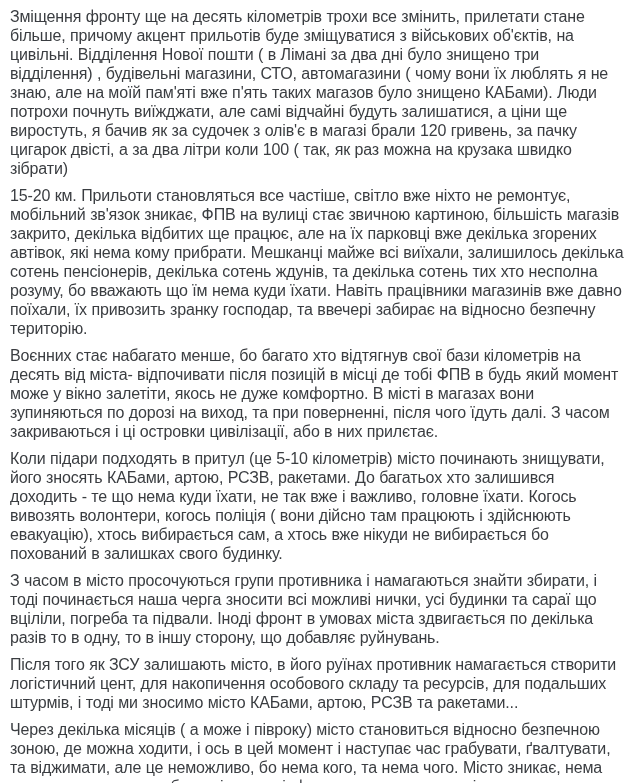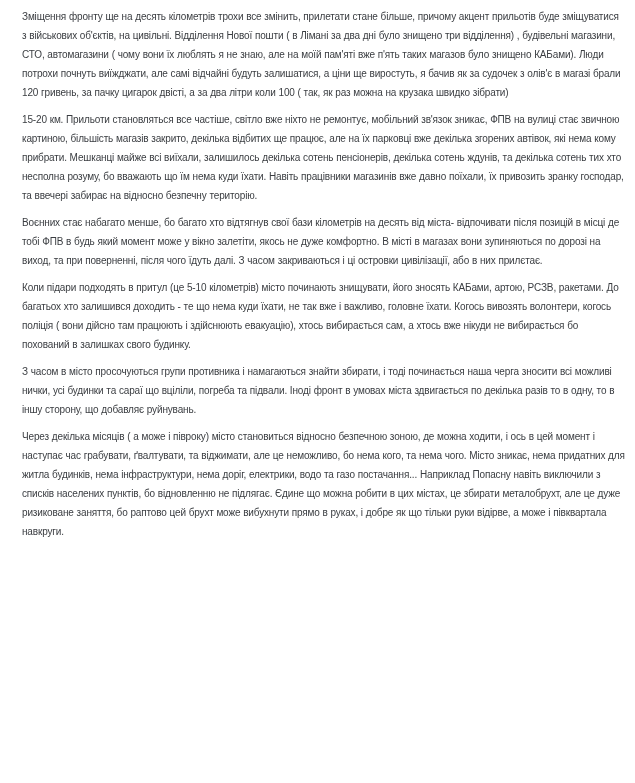--- a/index.html
+++ b/index.html
@@ -14,35 +14,36 @@
     font-family: "Liberation Sans", "DejaVu Sans", sans-serif;
     color: #3a3d41;
     -webkit-font-smoothing: antialiased;
   }
   .post-text {
     box-sizing: border-box;
     width: 635px;
     padding: 7px 10px 8px 10px;
   }
   .post-text p {
-    margin: 0 0 8px 12px;
-    font-size: 10px;
+    margin: 0 0 8px 0;
+    font-size: 16px;
     line-height: 19px;
     letter-spacing: -0.15px;
     font-weight: 400;
     text-align: left;
     word-spacing: 0.2px;
   }
   .post-text p:last-child {
     margin-bottom: 0;
   }
 </style>
 </head>
 <body>
 
 <article class="post-text">
   <p>Зміщення фронту ще на десять кілометрів трохи все змінить, прилетати стане більше, причому акцент прильотів буде зміщуватися з військових об'єктів, на цивільні. Відділення Нової пошти ( в Лімані за два дні було знищено три відділення) , будівельні магазини, СТО, автомагазини ( чому вони їх люблять я не знаю, але на моїй пам'яті вже п'ять таких магазов було знищено КАБами). Люди потрохи почнуть виїжджати, але самі відчайні будуть залишатися, а ціни ще виростуть, я бачив як за судочек з олів'є в магазі  брали 120 гривень, за пачку цигарок двісті, а за два літри коли 100 ( так, як раз можна на крузака швидко зібрати)</p>
   <p>15-20 км. Прильоти становляться все частіше, світло вже ніхто не ремонтує, мобільний зв'язок зникає, ФПВ на вулиці стає звичною картиною, більшість магазів закрито, декілька відбитих ще працює, але на їх парковці вже декілька згорених автівок, які нема кому прибрати. Мешканці майже всі виїхали, залишилось декілька сотень пенсіонерів, декілька сотень ждунів, та декілька сотень тих хто несполна розуму, бо вважають що їм нема куди їхати. Навіть працівники магазинів  вже давно поїхали, їх привозить зранку господар, та ввечері забирає на відносно безпечну територію.</p>
   <p>Воєнних стає набагато менше, бо багато хто відтягнув свої бази кілометрів на десять від міста- відпочивати після позицій в місці де тобі ФПВ в будь який момент може у вікно залетіти, якось не дуже комфортно.  В місті в магазах вони зупиняються по дорозі на виход, та при поверненні, після чого їдуть далі. З часом закриваються і ці островки цивілізації, або в них прилєтає.</p>
   <p>Коли підари подходять в притул (це 5-10 кілометрів) місто починають знищувати, його зносять КАБами, артою, РСЗВ, ракетами. До багатьох хто залишився доходить - те що нема куди їхати, не так вже і важливо, головне їхати. Когось вивозять волонтери, когось поліція ( вони дійсно там працюють і здійснюють евакуацію), хтось вибирається сам, а хтось вже нікуди не вибирається бо похований в залишках свого будинку.</p>
   <p>З часом в місто просочуються групи противника і намагаються знайти збирати, і тоді починається наша черга зносити всі можливі нички, усі будинки та сараї що вціліли, погреба та підвали. Іноді фронт в умовах міста здвигається по декілька разів то в одну, то в іншу сторону, що добавляє руйнувань.</p>
+  <p>Після того як ЗСУ залишають місто, в його руїнах противник намагається створити логістичний цент, для накопичення особового складу та ресурсів, для подальших штурмів, і тоді ми зносимо місто КАБами, артою, РСЗВ та ракетами...</p>
   <p>Через декілька місяців ( а може і півроку) місто становиться відносно безпечною зоною, де можна ходити, і ось в цей момент і наступає час грабувати, ґвалтувати,  та віджимати, але це неможливо, бо нема кого, та нема чого.  Місто зникає, нема придатних для житла будинків, нема інфраструктури, нема доріг,   електрики, водо та газо постачання... Наприклад Попасну навіть виключили з списків населених пунктів, бо відновленню не підлягає. Єдине що можна робити в цих містах, це збирати металобрухт, але це дуже ризиковане заняття, бо раптово цей брухт може вибухнути прямо в руках, і добре як що тільки руки відірве, а може і півквартала навкруги.</p>
 </article>
 
 </body></html>

